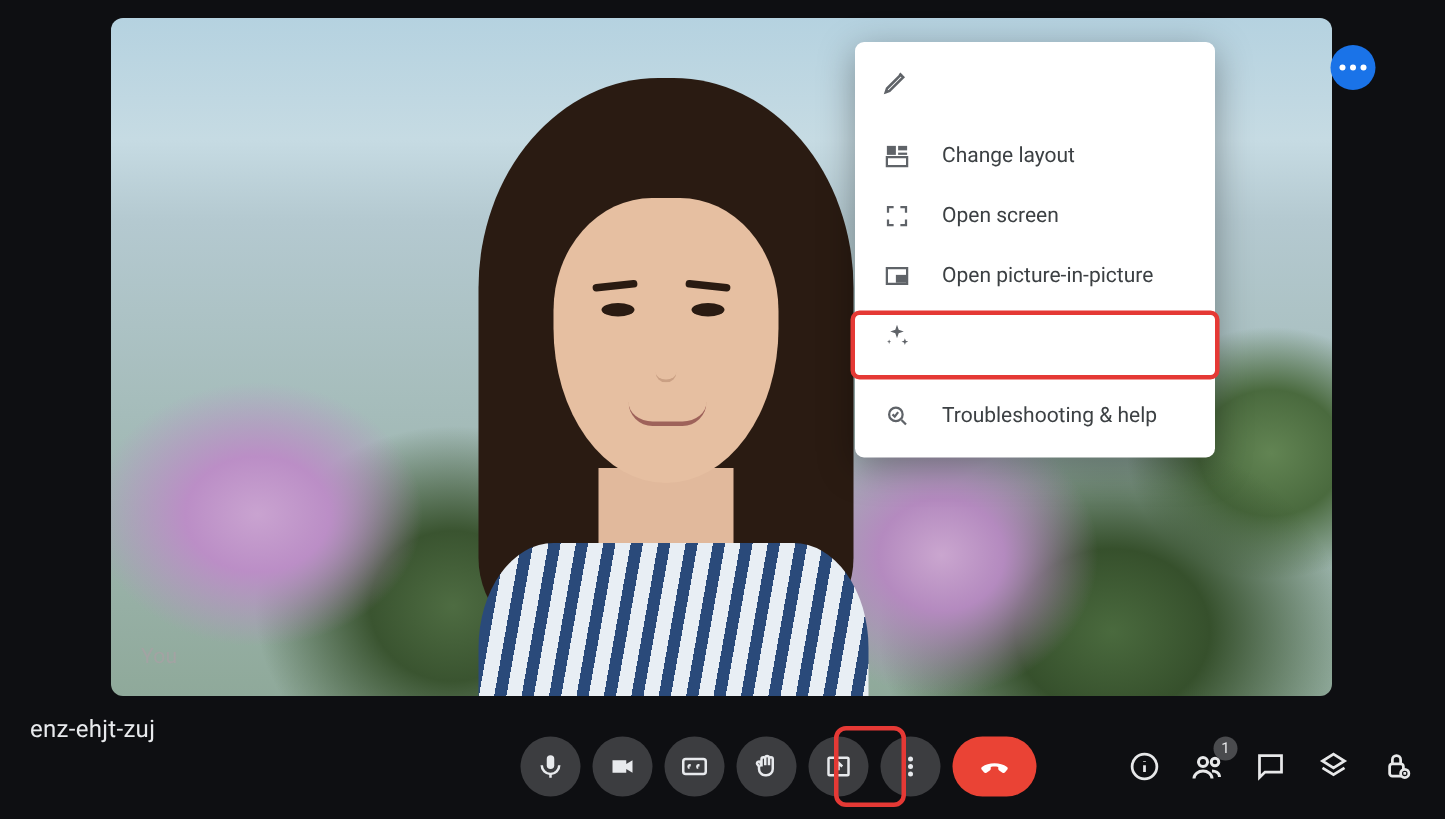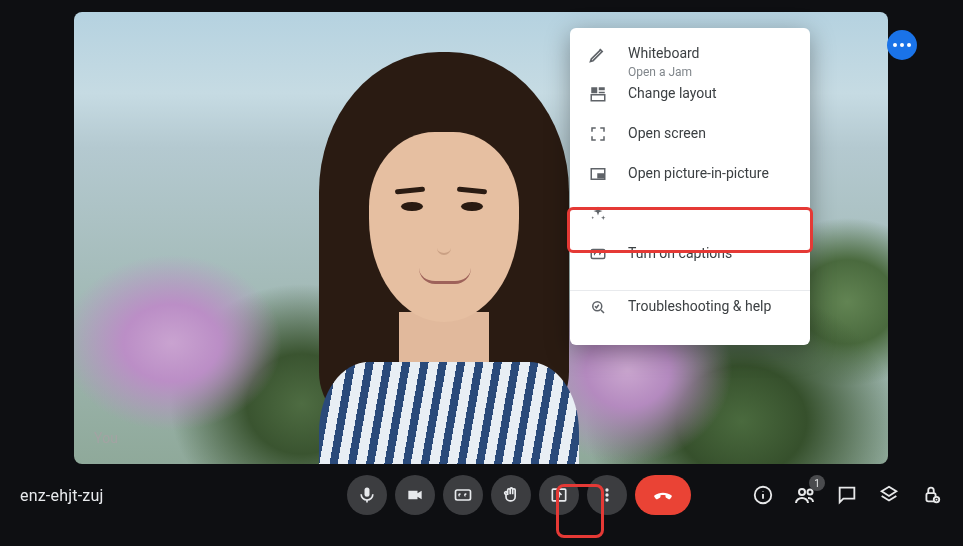--- a/index.html
+++ b/index.html
@@ -20,28 +20,28 @@
   .brow{position:absolute;top:56px;width:30px;height:5px;background:#2a1b12;border-radius:3px}
   .brow.l{left:26px;transform:rotate(-6deg)}.brow.r{left:88px;transform:rotate(6deg)}
   .nose{position:absolute;left:68px;top:105px;width:14px;height:18px;border-bottom:2px solid #caa084;border-radius:0 0 8px 8px}
   .mouth{position:absolute;left:50px;top:136px;width:52px;height:16px;border-bottom:3px solid #9e625a;border-radius:0 0 30px 30px}
   .neck{position:absolute;left:150px;top:270px;width:90px;height:70px;background:#e1b99c}
   .shirt{position:absolute;left:70px;top:320px;width:260px;height:140px;background:repeating-linear-gradient(100deg,#e8eef4 0 10px,#2a4a7a 10px 18px);border-radius:50px 50px 0 0/70px 70px 0 0}
   .name-tag{position:absolute;left:94px;top:430px;color:#a3a3a3;font-size:14px;letter-spacing:.2px}
   .more-badge{position:absolute;right:46px;top:30px;width:30px;height:30px;border-radius:50%;background:#1a73e8;display:flex;align-items:center;justify-content:center;gap:3px}
   .more-badge span{width:4px;height:4px;border-radius:50%;background:#fff}
   .menu{position:absolute;left:570px;top:28px;width:240px;background:#fff;border-radius:6px;box-shadow:0 6px 24px rgba(0,0,0,.35);padding:8px 0}
-  .menu-item{display:flex;height:40px;padding:0 18px;cursor:pointer}
+  .menu-item{display:flex;align-items:center;height:40px;padding:0 18px;cursor:pointer}
   .menu-item.tall{height:48px;align-items:flex-start;padding-top:8px}
   .menu-item .ic{width:20px;height:20px;margin-right:20px;color:#5f6368;flex:0 0 20px;display:flex;align-items:center;justify-content:center}
   .menu-item .txt{font-size:14px;color:#3c4043;line-height:18px}
   .menu-item .sub{display:block;font-size:12px;color:#80868b;margin-top:1px}
   .menu-sep{height:1px;background:#e8eaed;margin:6px 0}
   .menu-hi{position:absolute;left:567px;top:207px;width:246px;height:46px;border:3px solid #e53935;border-radius:6px;pointer-events:none}
-  .bar{position:absolute;left:0;bottom:16px;width:100%;height:70px;display:flex;align-items:center;padding:0 20px}
+  .bar{position:absolute;left:0;bottom:0;width:100%;height:70px;display:flex;padding:0 20px}
   .code{color:#e8eaed;font-size:16px;letter-spacing:.2px;margin-right:auto}
   .btns{display:flex;align-items:center;gap:8px}
   .cbtn{width:40px;height:40px;border-radius:50%;background:#3c3d40;display:flex;align-items:center;justify-content:center;color:#e8eaed;cursor:pointer}
   .cbtn.end{width:56px;border-radius:28px;background:#ea4335}
   .btn-hi{position:absolute;left:556px;bottom:8px;width:48px;height:54px;border:3px solid #e53935;border-radius:8px;pointer-events:none}
   .right{display:flex;align-items:center;gap:18px;margin-left:60px;color:#e7e8e9}
   .ricon{width:24px;height:24px;position:relative;cursor:pointer;display:flex;align-items:center;justify-content:center}
   .badge{position:absolute;top:-8px;right:-8px;width:16px;height:16px;border-radius:50%;background:#4a4b4e;color:#e7e8e9;font-size:10px;display:flex;align-items:center;justify-content:center}
   svg{display:block}
 </style>
@@ -74,24 +74,20 @@
     <span></span>
   </div>
 
 <div class="menu">
   <div class="menu-item tall">
     <span class="ic">
       <svg viewBox="0 0 24 24" width="20" height="20" fill="none" stroke="currentColor" stroke-width="2">
           <path d="M3 21l3-1 11-11-2-2L4 18l-1 3zM14 6l2 2"></path>
         </svg>
     </span>
-    <span class="txt">
-      <span>Whiteboard</span>
-      <span class="sub">Open a Jam</span>
-    </span>
   </div>
   <div class="menu-item">
     <span class="ic">
       <svg viewBox="0 0 24 24" width="18" height="18" fill="currentColor">
           <rect x="3" y="3" width="8" height="8"></rect>
           <rect x="13" y="3" width="8" height="4"></rect>
           <rect x="13" y="9" width="8" height="2"></rect>
           <rect x="3" y="13" width="18" height="8" fill="none" stroke="currentColor" stroke-width="2"></rect>
         </svg>
     </span>
@@ -114,29 +110,20 @@
     </span>
     <span class="txt">Open picture-in-picture</span>
   </div>
   <div class="menu-item">
     <span class="ic">
       <svg viewBox="0 0 24 24" width="18" height="18" fill="currentColor">
           <path d="M12 2l1.5 4.5L18 8l-4.5 1.5L12 14l-1.5-4.5L6 8l4.5-1.5L12 2zM19 14l.8 2.2L22 17l-2.2.8L19 20l-.8-2.2L16 17l2.2-.8L19 14zM5 15l.6 1.6L7 17l-1.4.4L5 19l-.6-1.6L3 17l1.4-.4L5 15z"></path>
         </svg>
     </span>
   </div>
-  <div class="menu-item">
-    <span class="ic">
-      <svg viewBox="0 0 24 24" width="18" height="18" fill="none" stroke="currentColor" stroke-width="2">
-          <rect x="3" y="6" width="18" height="12" rx="2"></rect>
-          <path d="M8 13c-1 0-1-2 0-2h1M15 13c-1 0-1-2 0-2h1" stroke-width="1.8"></path>
-        </svg>
-    </span>
-    <span class="txt">Turn on captions</span>
-  </div>
   <div class="menu-sep"></div>
   <div class="menu-item">
     <span class="ic">
       <svg viewBox="0 0 24 24" width="18" height="18" fill="none" stroke="currentColor" stroke-width="2">
           <circle cx="11" cy="11" r="6"></circle>
           <path d="M16 16l4 4M8 11l2 2 3-4"></path>
         </svg>
     </span>
     <span class="txt">Troubleshooting &amp; help</span>
   </div>

